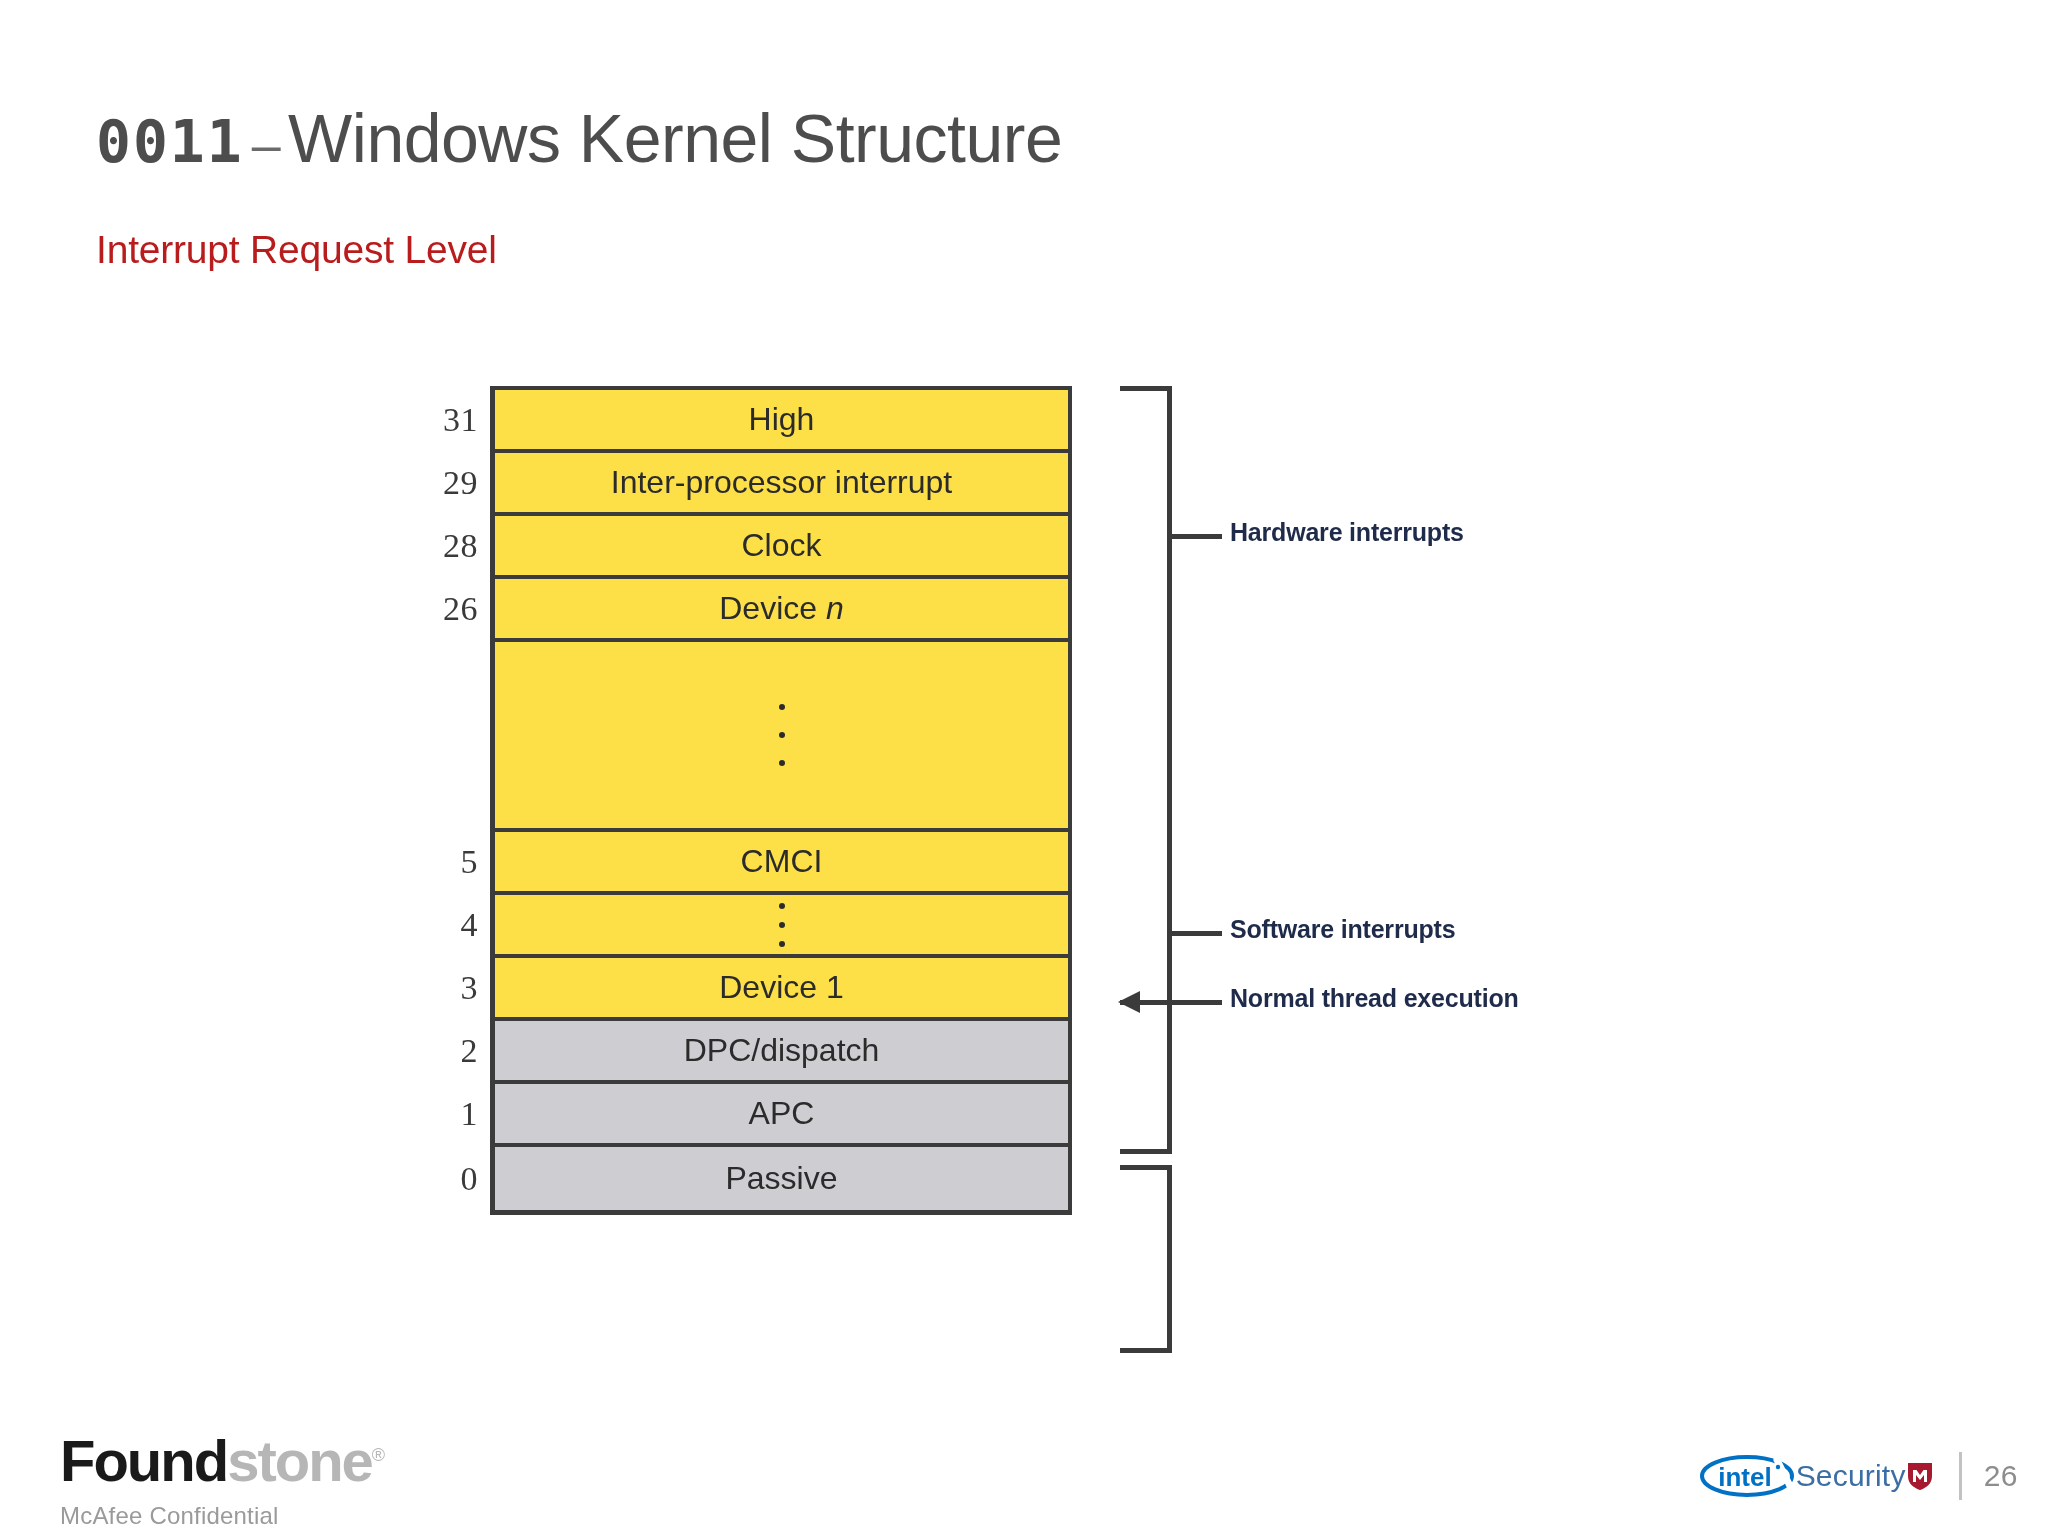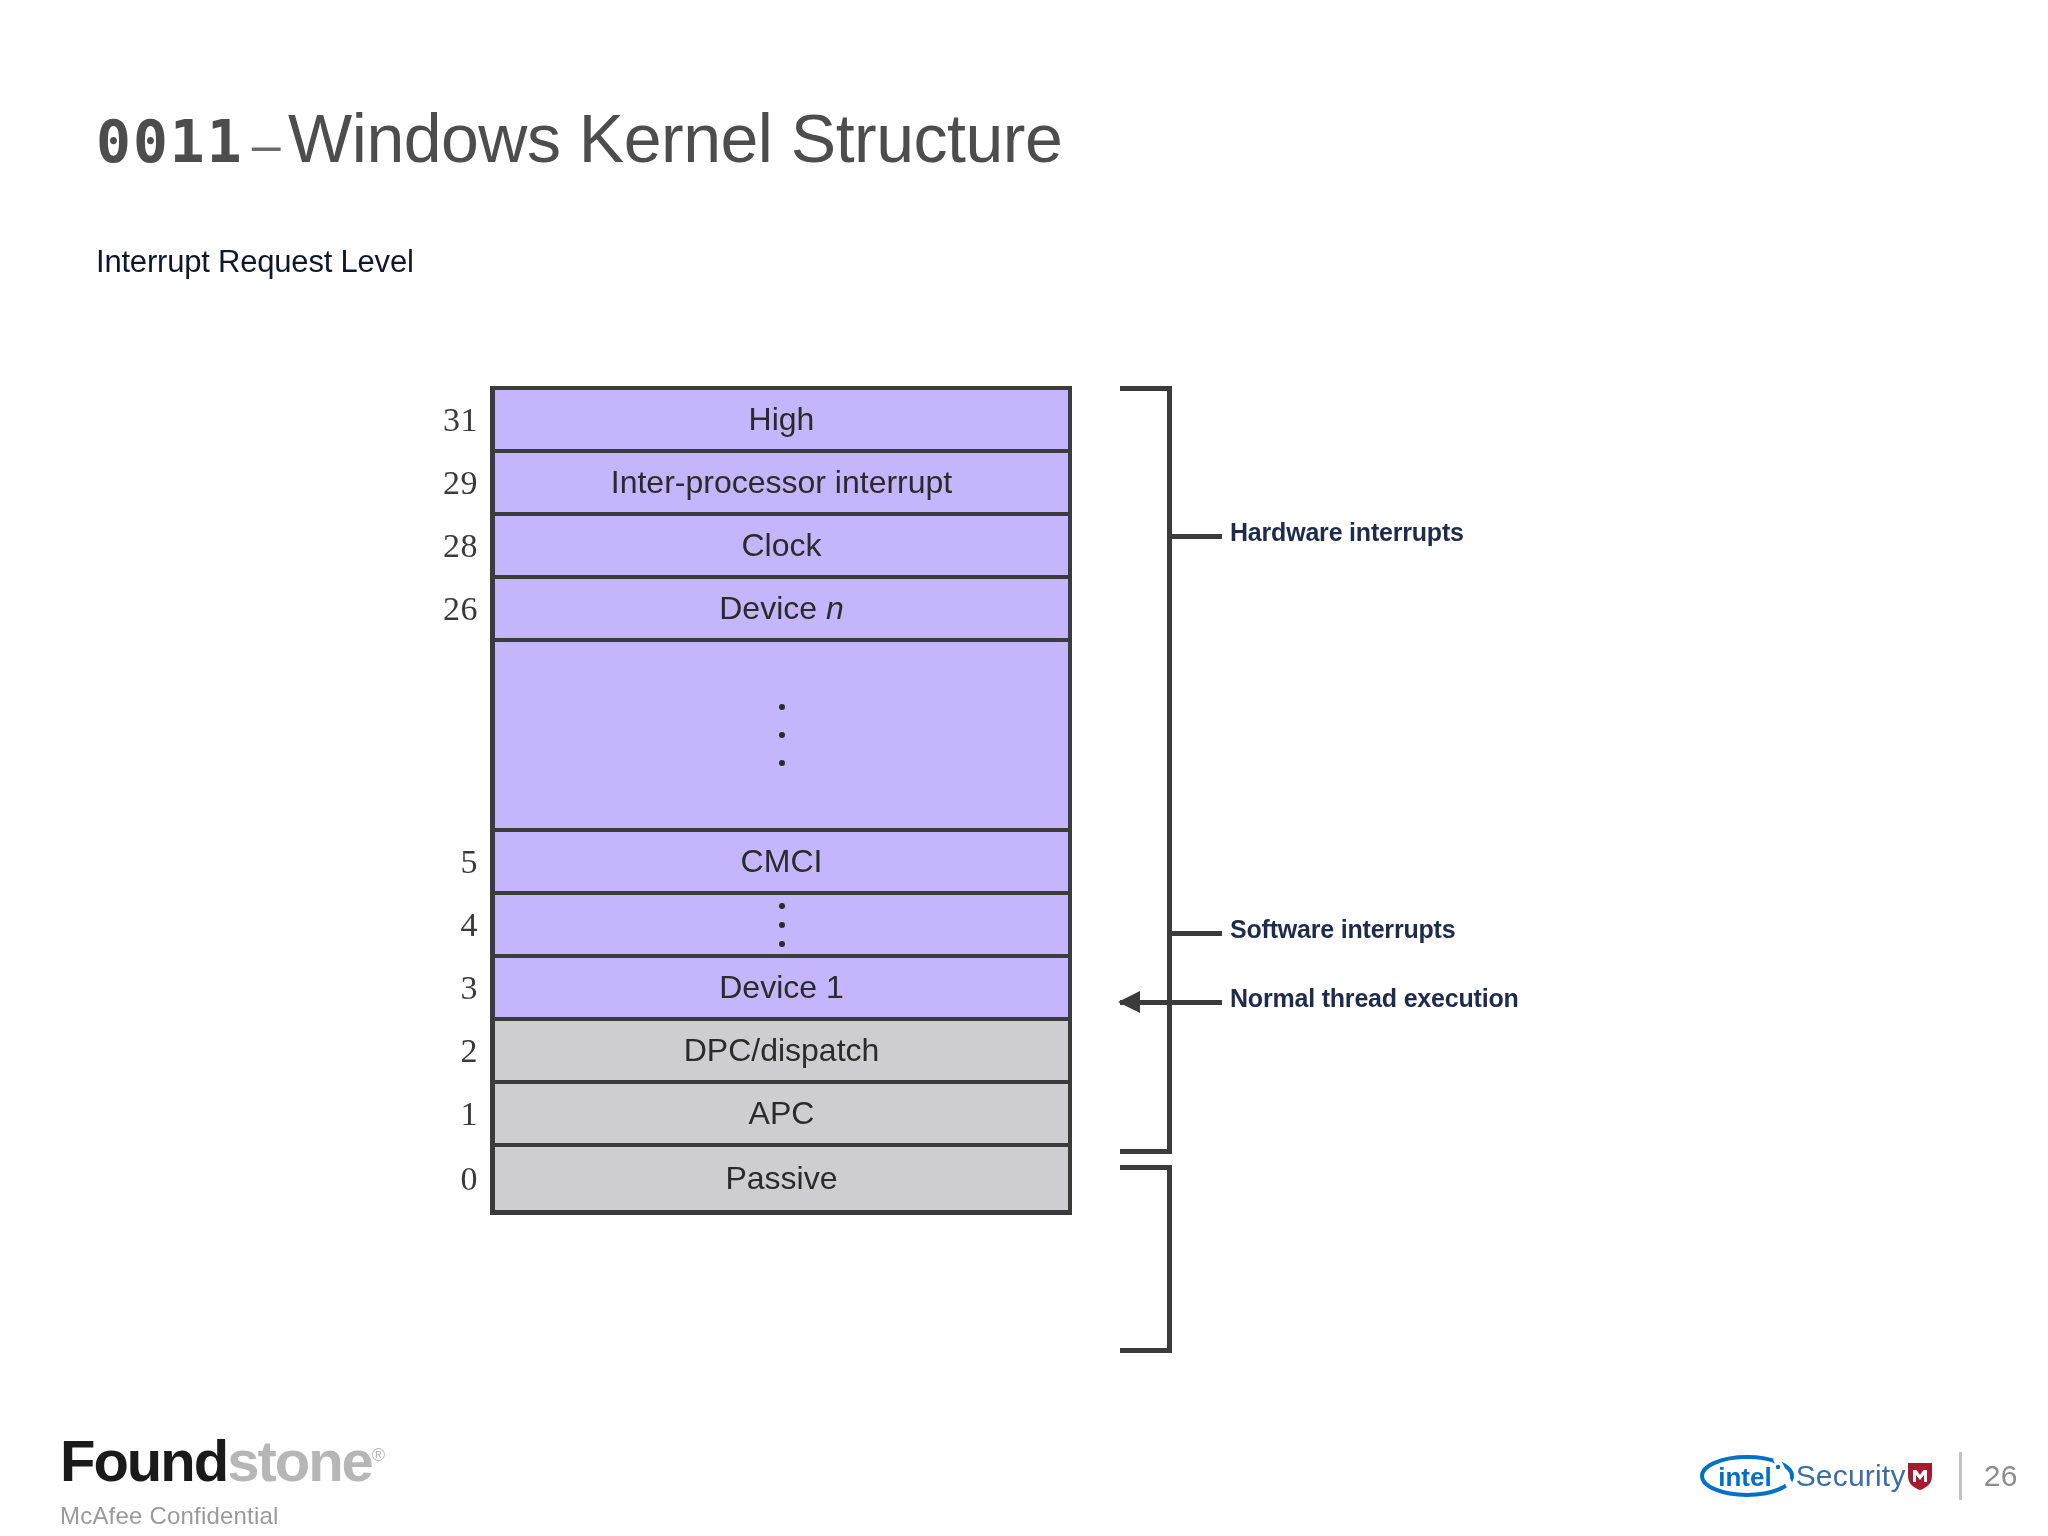--- a/index.html
+++ b/index.html
@@ -43,25 +43,24 @@
     padding: 0 8px;
   }
   #title-rest {
     font-size: 68px;
     color: #4d4d4d;
   }
   #page-subtitle {
     position: absolute;
     left: 96px;
     top: 228px;
-    font-size: 31px;
-    color: #0f172a;
+    font-size: 39px;
+    color: #b91c1c;
     letter-spacing: -0.2px;
     white-space: nowrap;
-    margin-top: 16px;
   }
 
   
   #irql-diagram {
     position: absolute;
     left: 430px;
     top: 386px;
     width: 1420px;
     height: 980px;
   }
@@ -78,21 +77,21 @@
     box-sizing: border-box;
   }
   .irql-row {
     position: relative;
     height: 63px;
     box-sizing: border-box;
     border-bottom: 4px solid #3b3b3b;
     display: flex;
     align-items: center;
     justify-content: center;
-    background: #c4b5fd;
+    background: #fde047;
     font-size: 32px;
     color: #2b2b2b;
   }
   .irql-row:last-child { border-bottom: none; }
   .irql-row.shaded { background: #cdcdd2; }
   .irql-row.gap { height: 190px; }
 
   .row-level {
     position: absolute;
     right: calc(100% + 17px);

